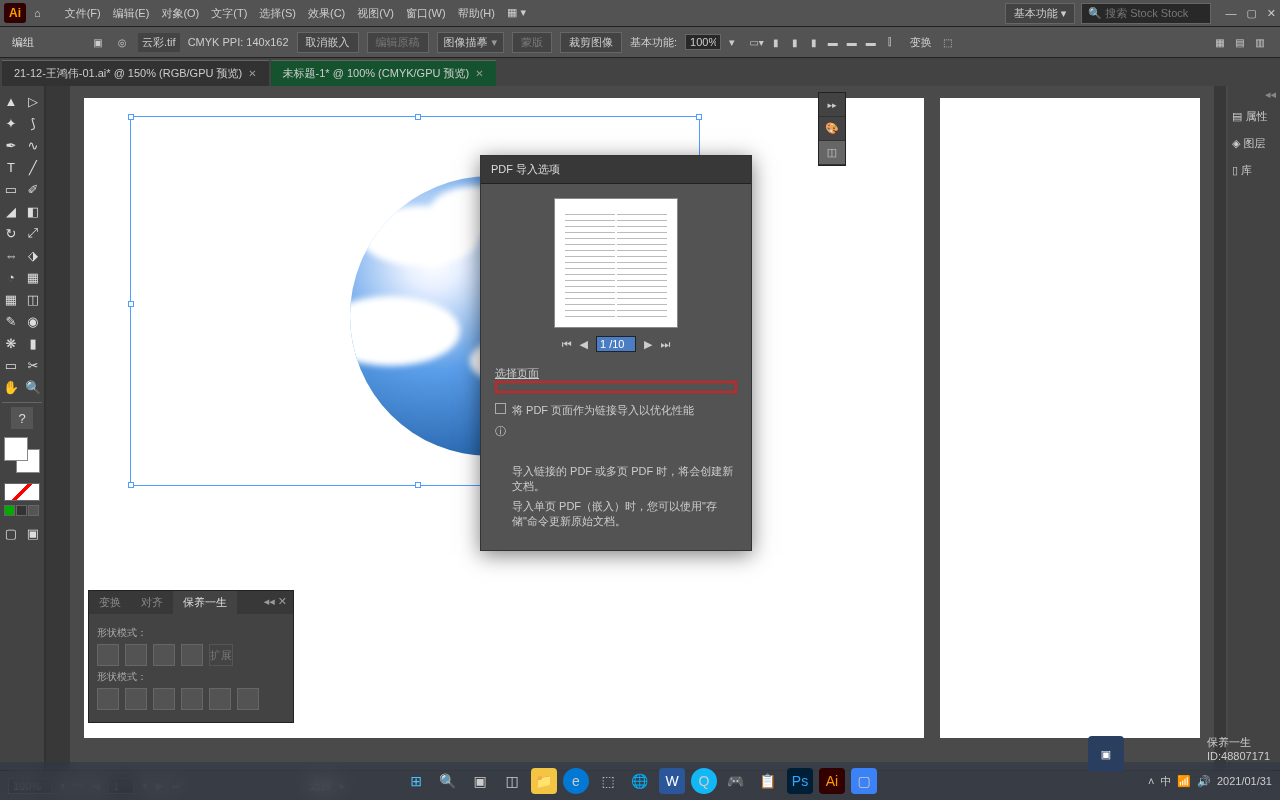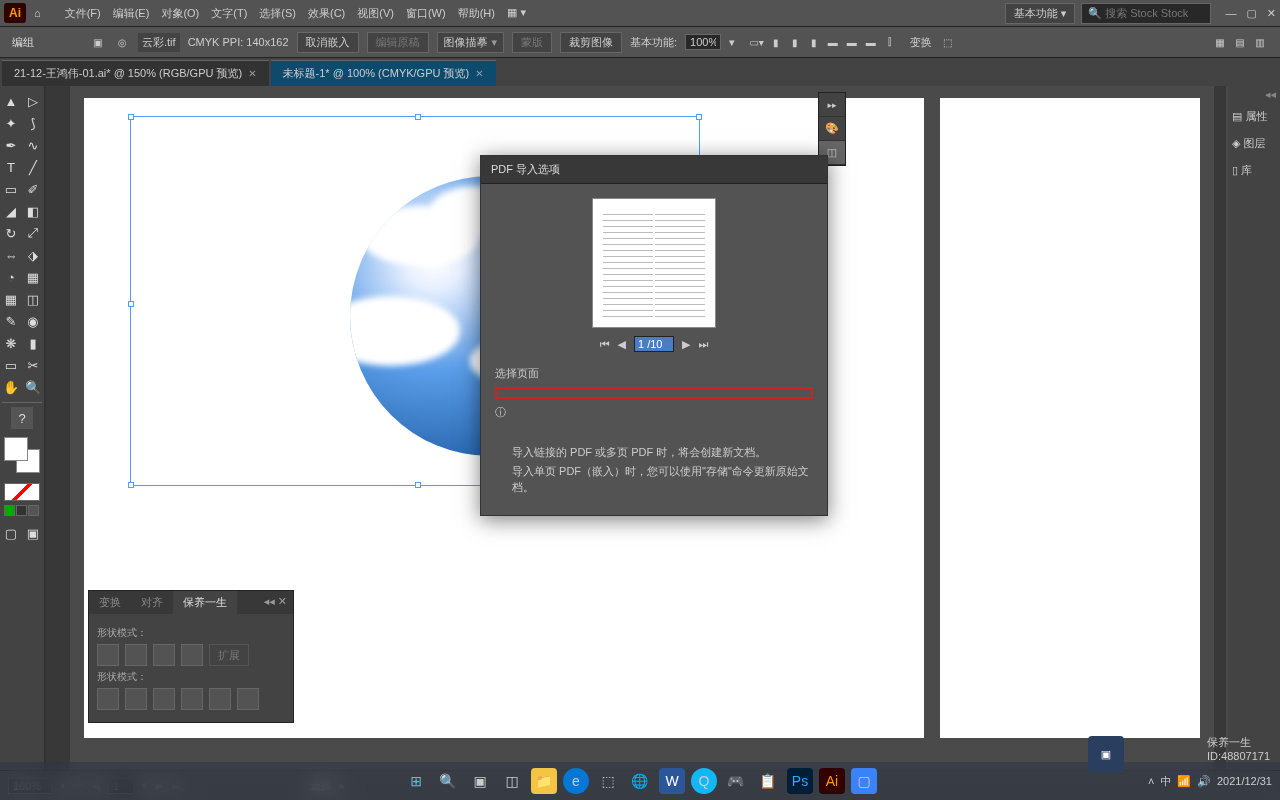--- a/index.html
+++ b/index.html
@@ -17,21 +17,21 @@
 .ctrl-label{color:#ddd;}
 .file-info{background:#434343;padding:2px 4px;}
 .btn-box{background:#434343;border:1px solid #666;padding:2px 8px;}
 .dropdown{background:#434343;border:1px solid #666;padding:2px 6px;display:flex;align-items:center;}
 .dropdown::after{content:"▾";margin-left:4px;color:#999;}
 .opacity-val{background:#282828;border:1px solid #666;padding:1px 4px;width:36px;}
 .align-icons{display:flex;gap:3px;margin-left:6px;}
 .ico{width:16px;height:16px;display:flex;align-items:center;justify-content:center;color:#ccc;font-size:10px;}
 .tab-bar{height:28px;background:#434343;display:flex;align-items:flex-end;}
 .doc-tab{padding:5px 12px;background:#323232;color:#bbb;margin-left:2px;display:flex;align-items:center;gap:6px;border-top:1px solid #666;}
-.doc-tab.active{background:#0c4a6e;}
+.doc-tab.active{background:#14532d;}
 .doc-tab .close{color:#999;font-size:10px;}
 .main-area{position:absolute;top:86px;left:70px;right:52px;bottom:30px;background:#4a4a4a;overflow:hidden;}
 .canvas-container{position:relative;width:100%;height:100%;}
 .artboard{position:absolute;left:14px;top:12px;width:840px;height:640px;background:#fff;}
 .artboard2{position:absolute;left:870px;top:12px;width:260px;height:640px;background:#fff;}
 .selection-box{position:absolute;left:60px;top:30px;width:570px;height:370px;border:1px solid #4f9eff;}
 .sel-handle{position:absolute;width:6px;height:6px;background:#fff;border:1px solid #4f9eff;}
 .circle-img{position:absolute;left:280px;top:90px;width:280px;height:280px;border-radius:50%;background:radial-gradient(ellipse at 30% 30%,#fff 0%,#e8f0ff 10%,#5a9de8 40%,#2d6db5 70%,#1a4f8f 100%);overflow:hidden;}
 .cloud{position:absolute;background:#fff;border-radius:50%;filter:blur(3px);}
 .toolbox{position:absolute;left:0;top:86px;width:44px;bottom:30px;background:#434343;display:flex;flex-direction:column;padding-top:4px;}
@@ -42,29 +42,29 @@
 .color-bg{position:absolute;width:24px;height:24px;background:#fff;border:1px solid #888;left:12px;top:12px;}
 .color-none{width:36px;height:18px;background:linear-gradient(135deg,#fff 45%,red 45%,red 55%,#fff 55%);margin:2px 4px;border:1px solid #666;}
 .swatch-row{display:flex;gap:1px;margin:2px 4px;}
 .swatch{width:11px;height:11px;border:1px solid #666;}
 .right-panel{position:absolute;right:0;top:86px;width:52px;bottom:30px;background:#434343;display:flex;flex-direction:column;}
 .panel-item{padding:6px 4px;display:flex;align-items:center;gap:3px;cursor:pointer;}
 .status-bar{position:absolute;bottom:0;left:0;right:0;height:30px;background:#434343;display:flex;align-items:center;padding:0 8px;gap:8px;border-top:1px solid #222;}
 .zoom-box{background:#282828;border:1px solid #666;padding:1px 4px;width:44px;}
 .nav-btns{color:#999;}
 
-.dialog{position:absolute;left:480px;top:155px;width:348px;background:#535353;border:1px solid #333;box-shadow:0 4px 20px rgba(0,0,0,0.5);z-index:100;}
+.dialog{position:absolute;left:480px;top:155px;width:272px;background:#535353;border:1px solid #333;box-shadow:0 4px 20px rgba(0,0,0,0.5);z-index:100;}
 .dlg-title{background:#383838;padding:6px 10px;color:#ddd;border-bottom:1px solid #222;}
 .dlg-body{padding:14px;}
 .preview-box{width:124px;height:130px;background:#fff;margin:0 auto;border:1px solid #888;padding:4px;}
 .preview-inner{width:100%;height:100%;background:#fff;display:flex;gap:2px;padding:6px;}
 .preview-pg{flex:1;background:repeating-linear-gradient(0deg,#bbb 0px,#bbb 1px,#fff 1px,#fff 6px);}
 .pg-nav{display:flex;align-items:center;justify-content:center;gap:8px;margin:8px 0 14px;color:#ccc;}
 .pg-input{background:#4a7dc4;border:1px solid #222;padding:1px 3px;width:40px;color:#fff;}
-.section-label{color:#ccc;margin-bottom:6px;}
+.section-label{color:#ccc;text-decoration:underline;}
 .highlight-box{border:2px solid #d42020;padding:4px 6px;margin-bottom:4px;}
 .radio-row{display:flex;align-items:center;gap:6px;padding:3px 0;}
 .radio{width:11px;height:11px;border-radius:50%;border:1px solid #aaa;display:inline-flex;align-items:center;justify-content:center;}
 .radio.checked::after{content:"";width:5px;height:5px;background:#ccc;border-radius:50%;}
 .range-input{background:#282828;border:1px solid #666;padding:1px 4px;width:50px;color:#ccc;}
 .chk-row{display:flex;align-items:flex-start;gap:6px;margin:10px 0 6px;}
 .chk{width:11px;height:11px;border:1px solid #aaa;}
 .info-row{display:flex;align-items:flex-start;gap:6px;margin:6px 0;color:#aaa;}
 .info-txt{font-size:10px;line-height:1.4;margin-top:40px;}
 .dlg-btns{display:flex;justify-content:flex-end;gap:8px;padding:10px 14px;}
@@ -301,20 +301,24 @@
     <div class="pg-nav">
       <span>⏮</span>
       <span>◀</span>
       <input class="pg-input" value="1 /10" style="">
       <span>▶</span>
       <span>⏭</span>
     </div>
     <div class="section-label">选择页面</div>
     <div class="highlight-box">
     </div>
+    <div class="chk-row">
+      <span class="chk"></span>
+      <span>将 PDF 页面作为链接导入以优化性能</span>
+    </div>
     <div class="info-row">
       <span>ⓘ</span>
       <div class="info-txt">
         <div>导入链接的 PDF 或多页 PDF 时，将会创建新文档。</div>
         <div style="margin-top:4px">导入单页 PDF（嵌入）时，您可以使用"存储"命令更新原始文档。</div>
       </div>
     </div>
   </div>
 </div>
 
@@ -325,21 +329,21 @@
     <div class="pf-tab active">保养一生</div>
     <div class="pf-close">◂◂ ✕</div>
   </div>
   <div class="pf-body">
     <div class="pf-label">形状模式：</div>
     <div class="pf-icons">
       <div class="pf-ico"></div>
       <div class="pf-ico"></div>
       <div class="pf-ico"></div>
       <div class="pf-ico"></div>
-      <div class="pf-ico" style="background:transparent;border:1px solid #555;color:#777;display:flex;align-items:center;justify-content:center;width:40px">扩展</div>
+      <div class="pf-ico" style="background:transparent;border:1px solid #555;color:#777;display:flex;align-items:center;justify-content:center;width:24px">扩展</div>
     </div>
     <div class="pf-label">形状模式：</div>
     <div class="pf-icons">
       <div class="pf-ico"></div>
       <div class="pf-ico"></div>
       <div class="pf-ico"></div>
       <div class="pf-ico"></div>
       <div class="pf-ico"></div>
       <div class="pf-ico"></div>
     </div>
@@ -373,21 +377,21 @@
   <div class="tb-ico">🎮</div>
   <div class="tb-ico">📋</div>
   <div class="tb-ico" style="background:#001e36;color:#31a8ff">Ps</div>
   <div class="tb-ico" style="background:#330000;color:#ff9a00">Ai</div>
   <div class="tb-ico" style="background:#3b82f6">▢</div>
   <div class="tb-right">
     <span>˄</span>
     <span>中</span>
     <span>📶</span>
     <span>🔊</span>
-    <span>2021/12/31</span>
+    <span>2021/01/31</span>
   </div>
 </div>
 
 <div class="wm-box">▣</div>
 <div class="watermark">
   <div>保养一生</div>
   <div>ID:48807171</div>
 </div>
 
 </body></html>

